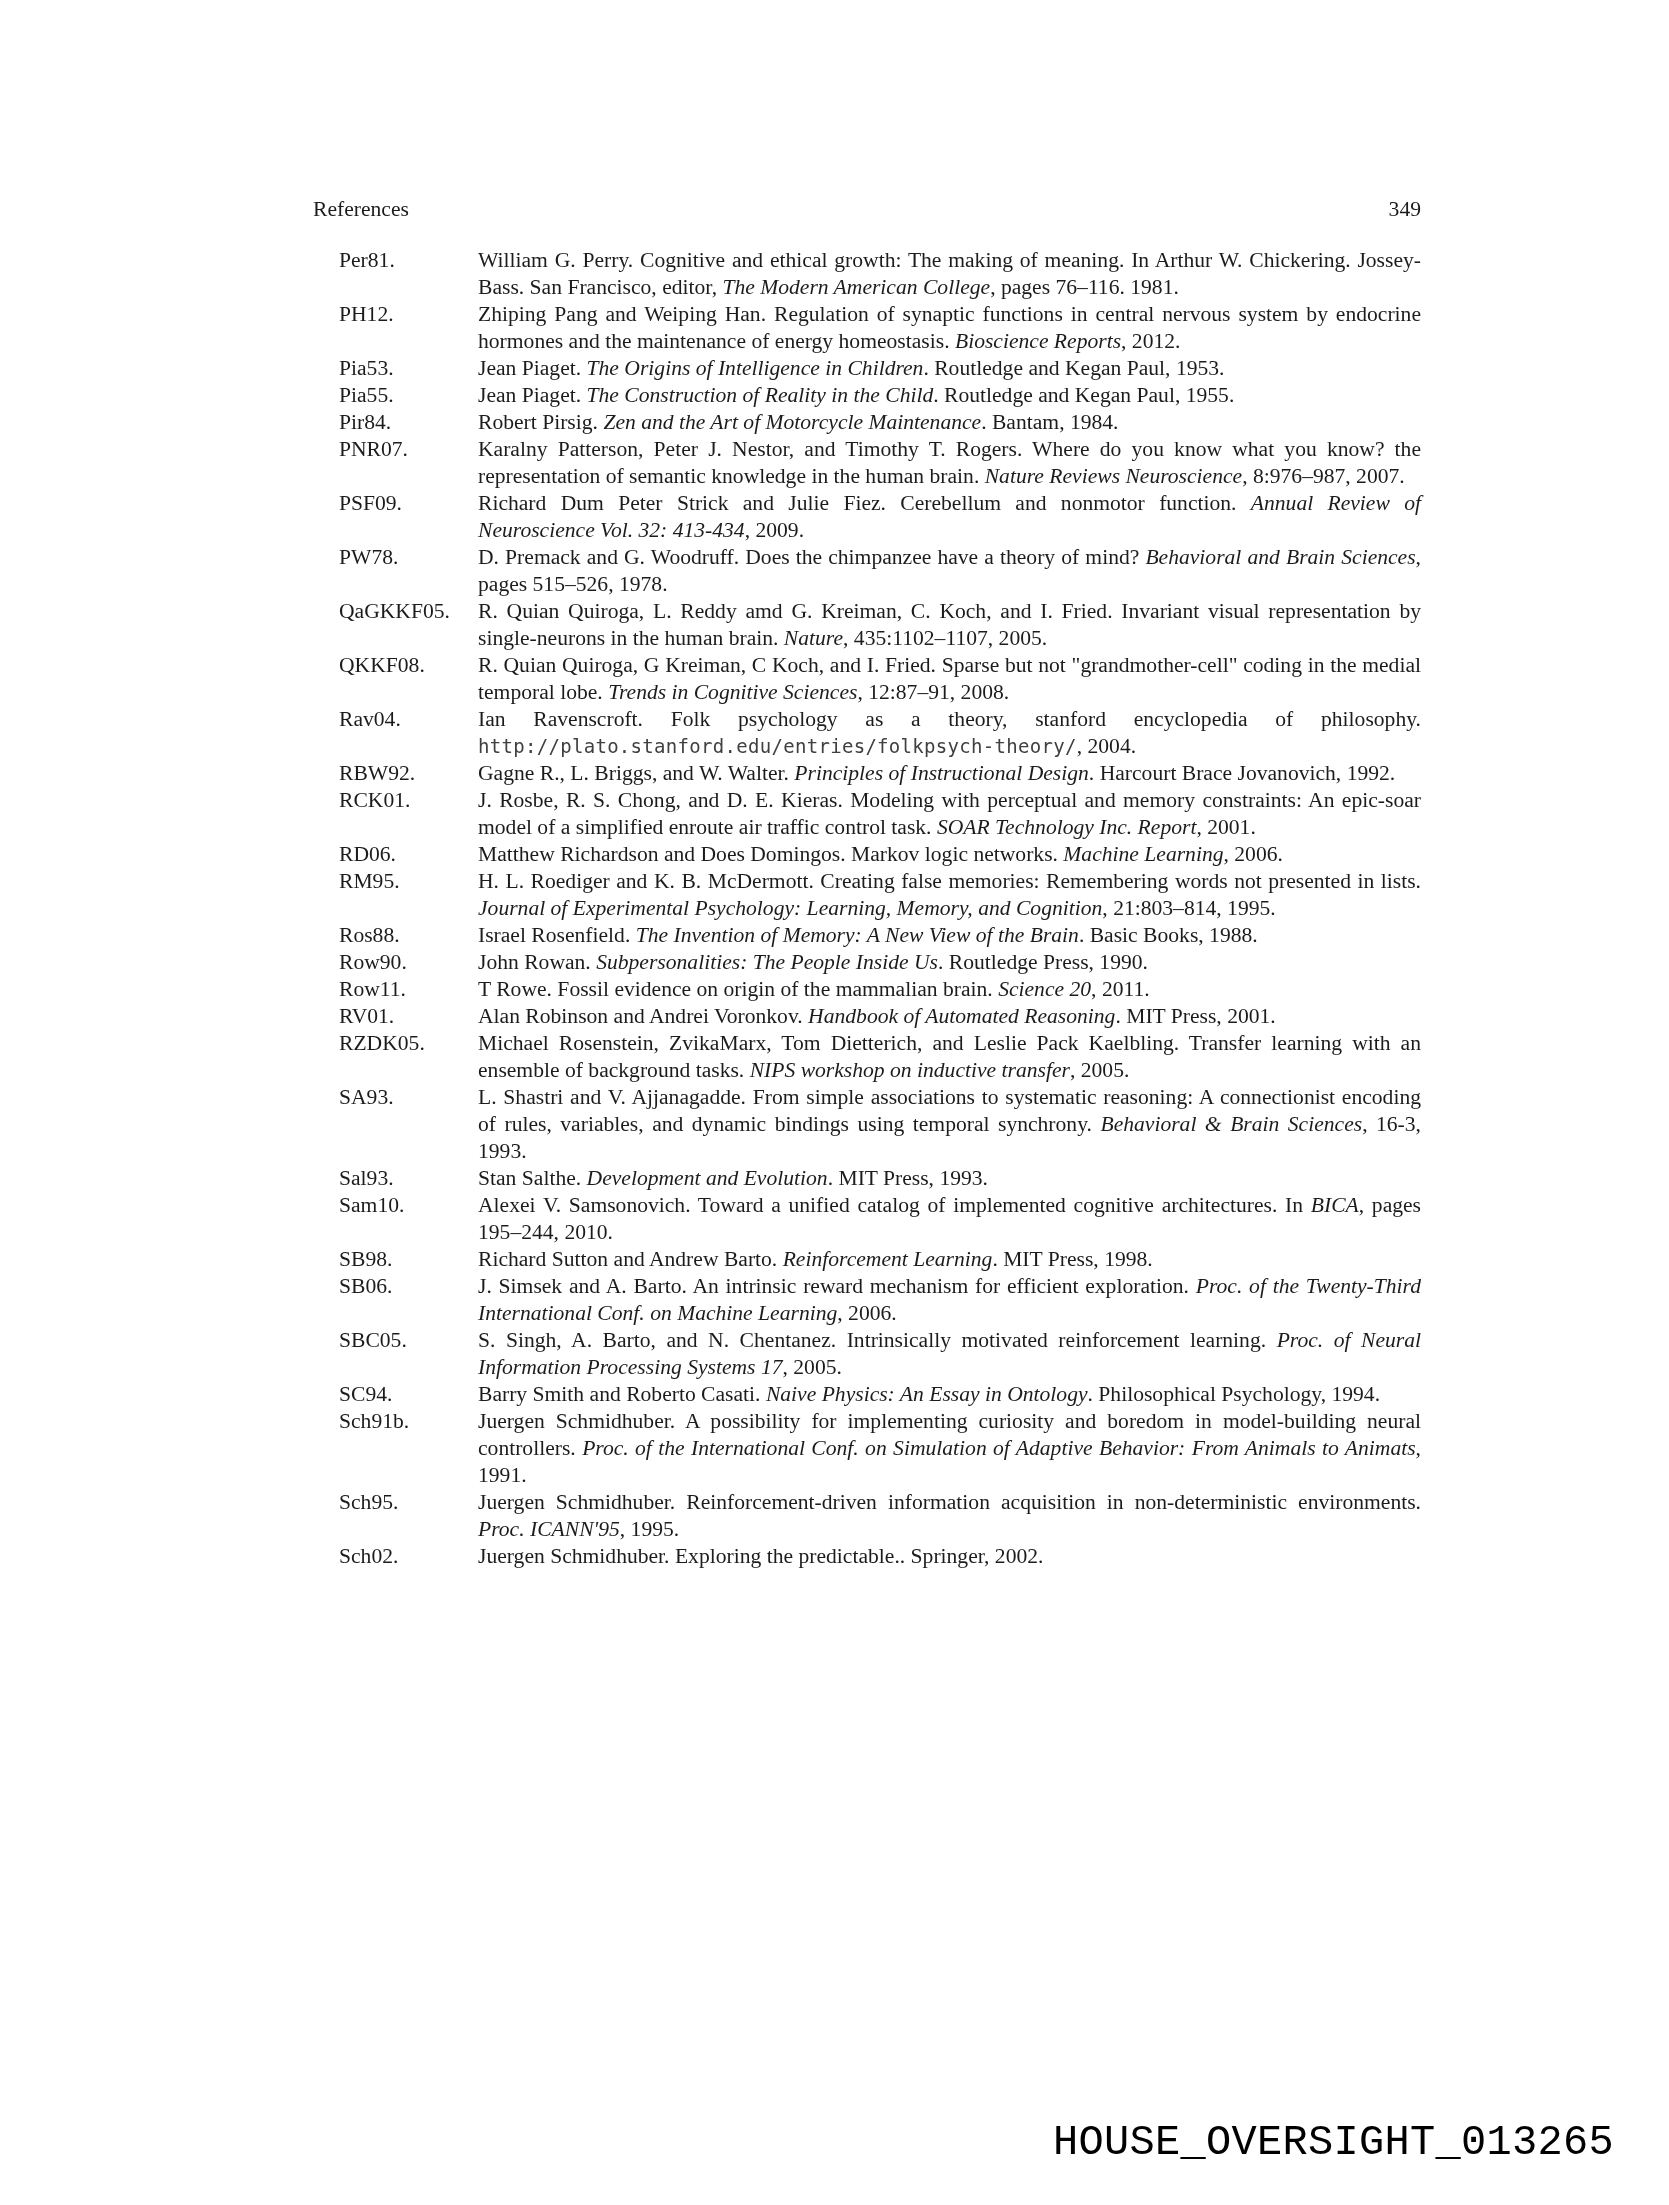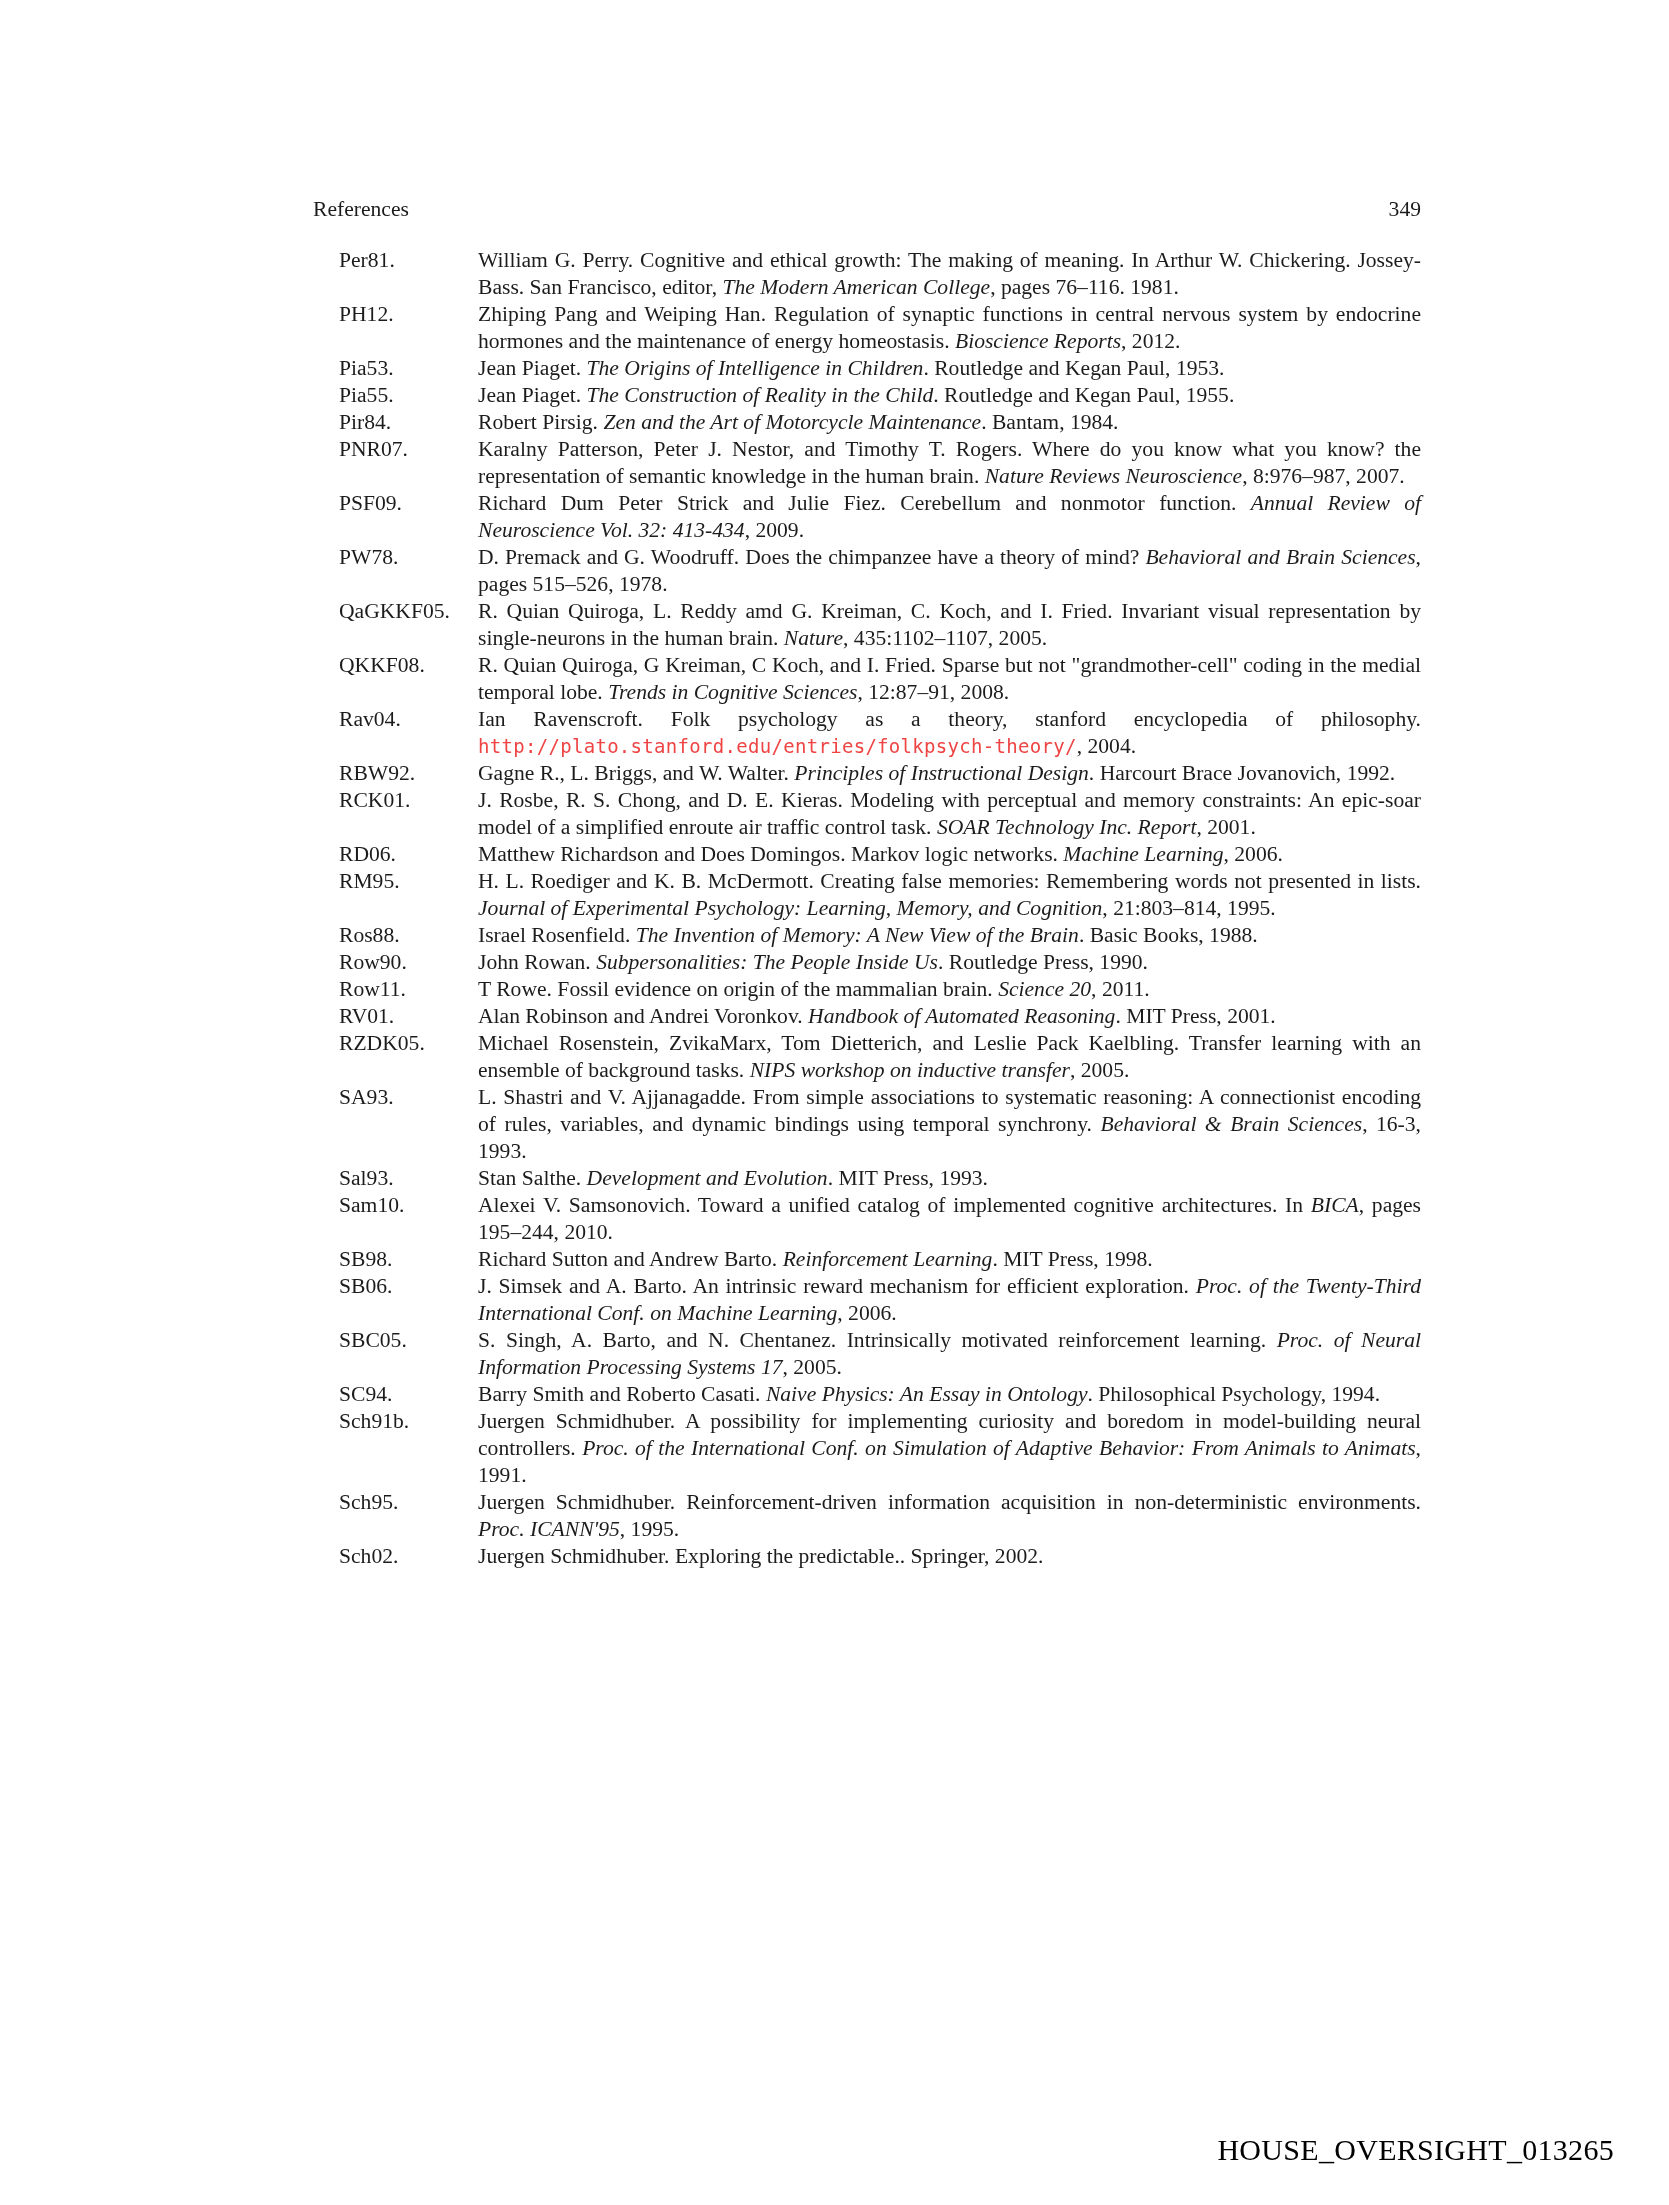--- a/index.html
+++ b/index.html
@@ -47,22 +47,22 @@
   .it { font-style: italic; }
   .mono {
     font-family: "DejaVu Sans Mono", monospace;
     font-size: 19px;
     letter-spacing: 0.3px;
   }
   .footer-watermark {
     position: absolute;
     right: 55px;
     bottom: 38px;
-    font-family: Liberation Serif, serif;
-    font-size: 30px;
+    font-family: Liberation Mono, monospace;
+    font-size: 42px;
     color: #000000;
     letter-spacing: 0.3px;
   }
 </style>
 </head>
 <body>
 
 <div class="page-inner">
   <div class="running-header">
     <span>References</span>
@@ -104,21 +104,21 @@
       <div class="ref-row">
         <div class="ref-label">QaGKKF05.</div>
         <div class="ref-text"><span>R. Quian Quiroga, L. Reddy amd G. Kreiman, C. Koch, and I. Fried. Invariant visual representation by single-neurons in the human brain. </span><span class="it">Nature</span><span>, 435:1102–1107, 2005.</span></div>
       </div>
       <div class="ref-row">
         <div class="ref-label">QKKF08.</div>
         <div class="ref-text"><span>R. Quian Quiroga, G Kreiman, C Koch, and I. Fried. Sparse but not "grandmother-cell" coding in the medial temporal lobe. </span><span class="it">Trends in Cognitive Sciences</span><span>, 12:87–91, 2008.</span></div>
       </div>
       <div class="ref-row">
         <div class="ref-label">Rav04.</div>
-        <div class="ref-text"><span>Ian Ravenscroft. Folk psychology as a theory, stanford encyclopedia of philosophy. </span><span class="mono" style="color: #ef4444;">http://plato.stanford.edu/entries/folkpsych-theory/</span><span>, 2004.</span></div>
+        <div class="ref-text"><span>Ian Ravenscroft. Folk psychology as a theory, stanford encyclopedia of philosophy. </span><span class="mono" style="color: #404040;">http://plato.stanford.edu/entries/folkpsych-theory/</span><span>, 2004.</span></div>
       </div>
       <div class="ref-row">
         <div class="ref-label">RBW92.</div>
         <div class="ref-text"><span>Gagne R., L. Briggs, and W. Walter. </span><span class="it">Principles of Instructional Design</span><span>. Harcourt Brace Jovanovich, 1992.</span></div>
       </div>
       <div class="ref-row">
         <div class="ref-label">RCK01.</div>
         <div class="ref-text"><span>J. Rosbe, R. S. Chong, and D. E. Kieras. Modeling with perceptual and memory constraints: An epic-soar model of a simplified enroute air traffic control task. </span><span class="it">SOAR Technology Inc. Report</span><span>, 2001.</span></div>
       </div>
       <div class="ref-row">

